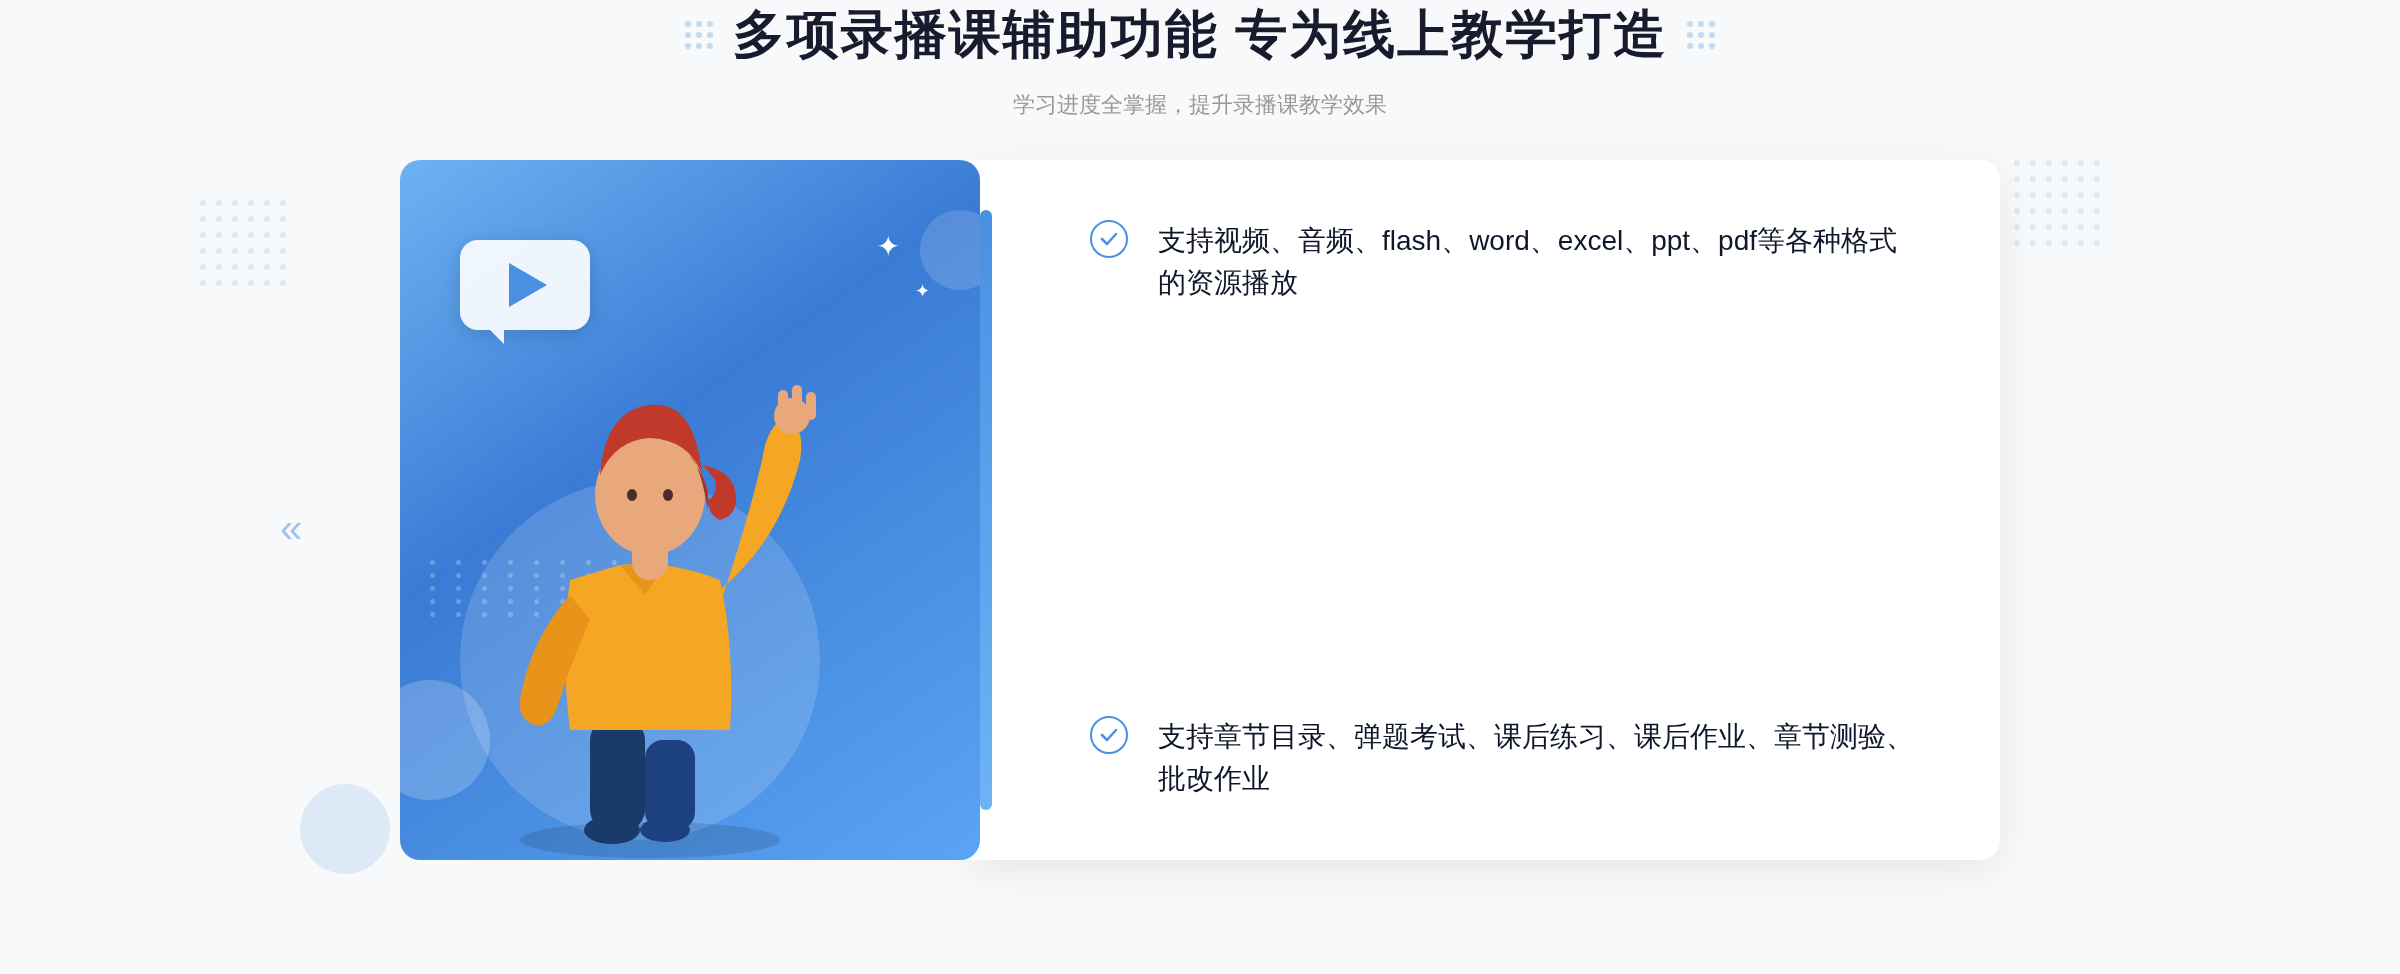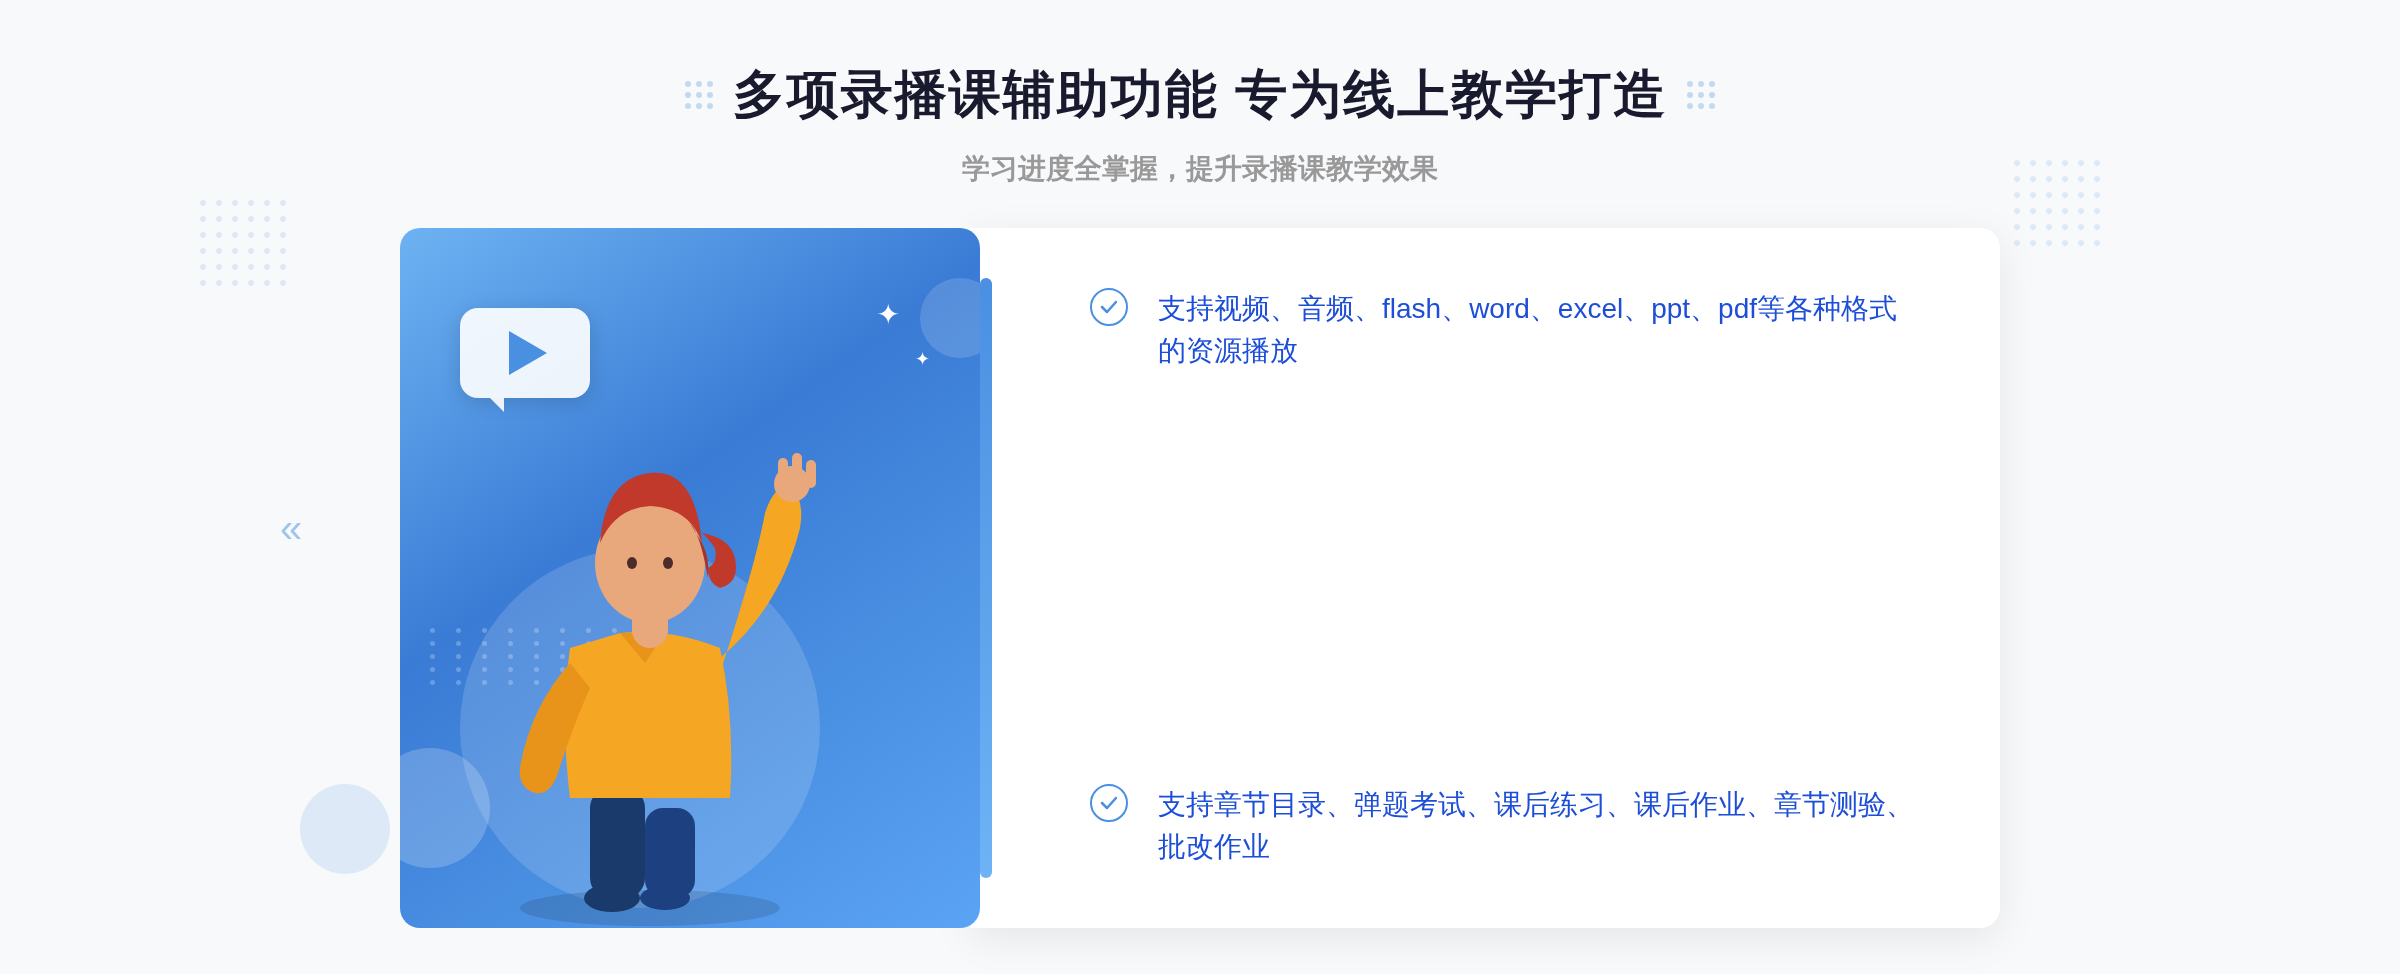--- a/index.html
+++ b/index.html
@@ -23,21 +23,20 @@
       position: relative;
       display: flex;
       flex-direction: column;
       align-items: center;
     }
 
     
     .header-section {
       width: 100%;
       text-align: center;
-      padding-top: 60px;
       padding-bottom: 30px;
       position: relative;
     }
 
     .title-wrapper {
       display: flex;
       align-items: center;
       justify-content: center;
       gap: 20px;
       margin-bottom: 20px;
@@ -63,24 +62,24 @@
     }
 
     .main-title {
       font-size: 52px;
       font-weight: 600;
       color: #1a1a2e;
       letter-spacing: 2px;
     }
 
     .sub-title {
-      font-size: 28px;
+      font-size: 22px;
       color: #999999;
       margin-top: 5px;
-      font-weight: 700;
+      font-weight: 400;
     }
 
     
     .content-area {
       width: 1600px;
       height: 750px;
       display: flex;
       position: relative;
       margin-top: 10px;
     }
@@ -241,21 +240,21 @@
       border: 2.5px solid #4a90e2;
       border-radius: 50%;
       display: flex;
       align-items: center;
       justify-content: center;
       flex-shrink: 0;
     }
 
     .feature-text {
       font-size: 28px;
-      color: #1d4ed8;
+      color: #0f172a;
       line-height: 1.5;
       font-weight: 400;
     }
 
     
     .right-panel-wrapper {
       position: relative;
       flex: 1;
     }
 

